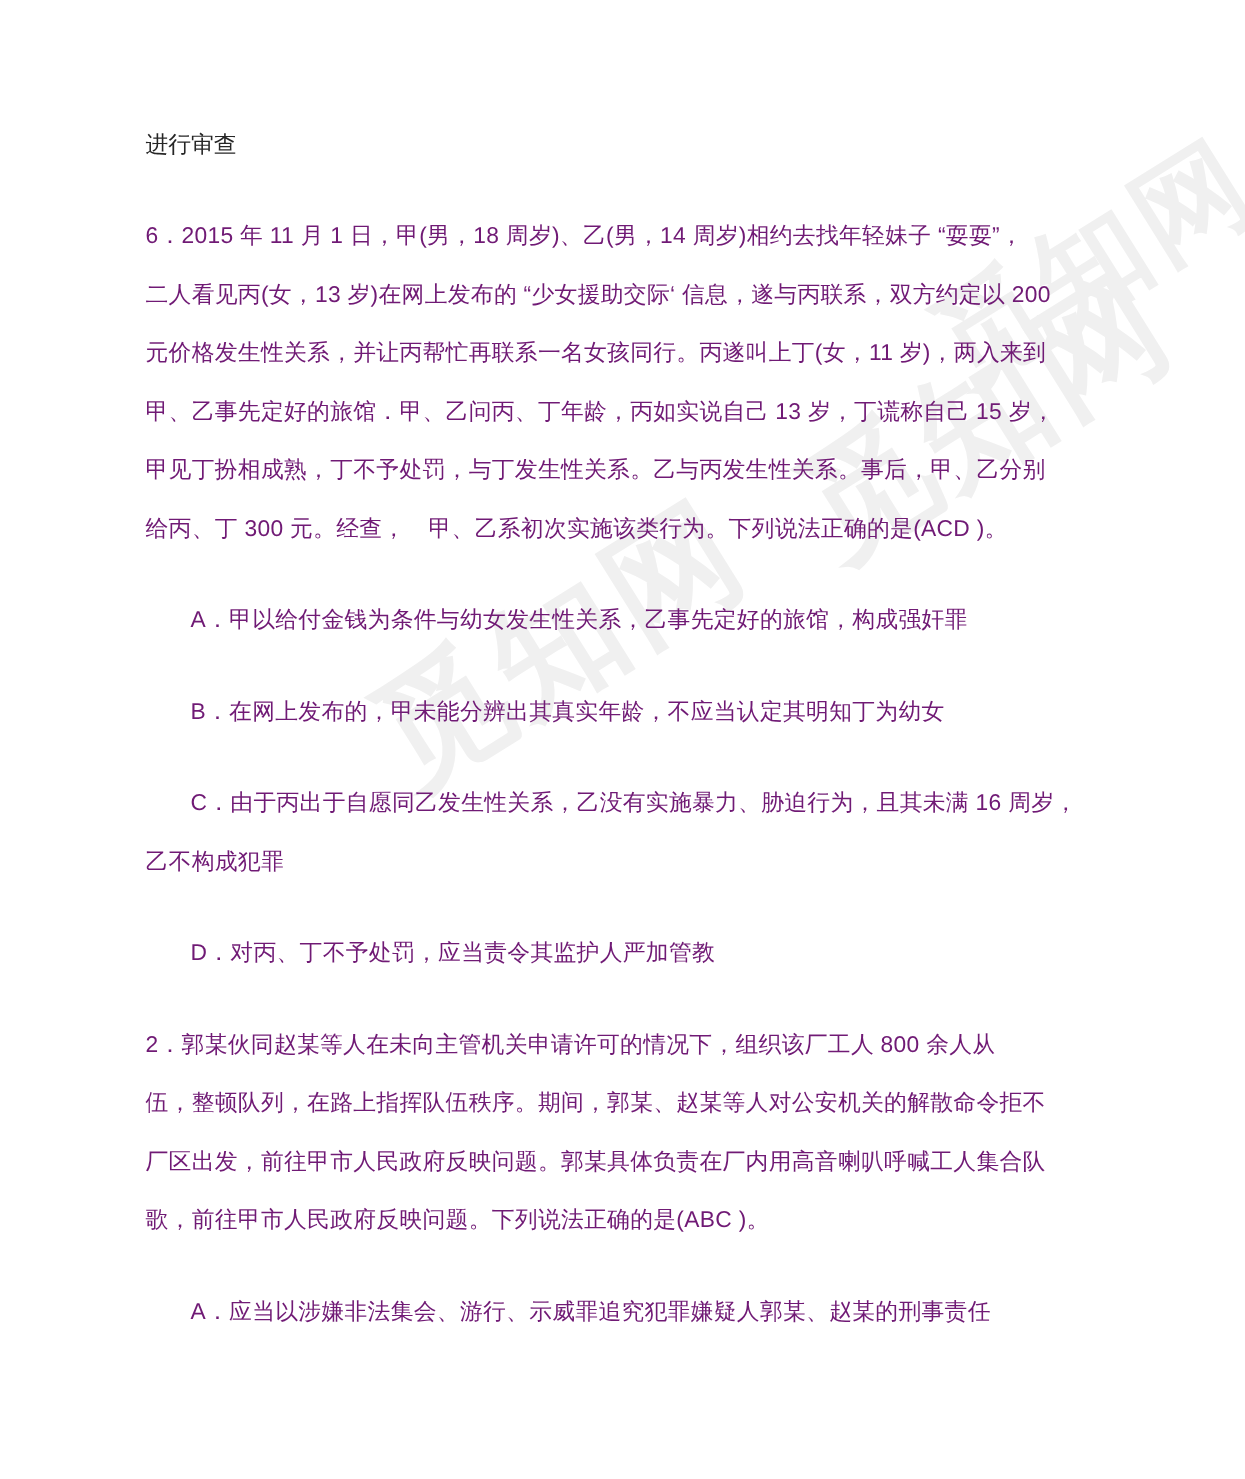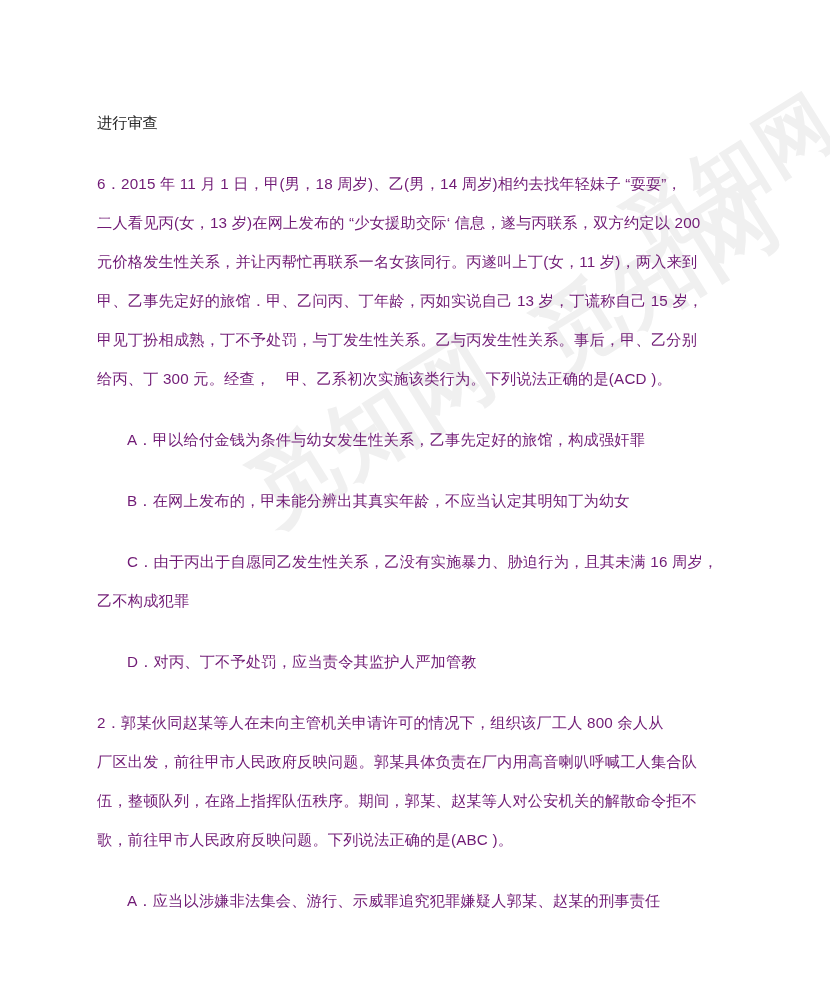--- a/index.html
+++ b/index.html
@@ -64,21 +64,21 @@
     line-height: 39px;
     letter-spacing: 0.2px;
     text-align: justify;
     text-justify: inter-ideograph;
     white-space: nowrap;
   }
 
   
   .head-line {
     margin: 0;
-    padding-top: 112px;
+    padding-top: 86px;
     color: #262626;
     font-size: 15.2px;
     line-height: 22px;
     white-space: nowrap;
   }
 
   
   .qblock { margin: 0; }
   .q-gap-top { height: 30px; }
 
@@ -130,22 +130,22 @@
     </div>
 
     <div class="opt-gap"></div>
     <div class="opt">
       <p class="line"><span class="indent"></span><span>D．对丙、丁不予处罚，应当责令其监护人严加管教</span></p>
     </div>
 
     <div class="opt-gap"></div>
     <div class="qblock">
       <p class="line">2．郭某伙同赵某等人在未向主管机关申请许可的情况下，组织该厂工人 800 余人从</p>
+      <p class="line">伍，整顿队列，在路上指挥队伍秩序。期间，郭某、赵某等人对公安机关的解散命令拒不</p>
       <p class="line">厂区出发，前往甲市人民政府反映问题。郭某具体负责在厂内用高音喇叭呼喊工人集合队</p>
-      <p class="line">伍，整顿队列，在路上指挥队伍秩序。期间，郭某、赵某等人对公安机关的解散命令拒不</p>
       <p class="line">歌，前往甲市人民政府反映问题。下列说法正确的是(ABC )。</p>
     </div>
 
     <div class="opt-gap"></div>
     <div class="opt">
       <p class="line"><span class="indent"></span><span>A．应当以涉嫌非法集会、游行、示威罪追究犯罪嫌疑人郭某、赵某的刑事责任</span></p>
     </div>
 
   </div>
 </div>

